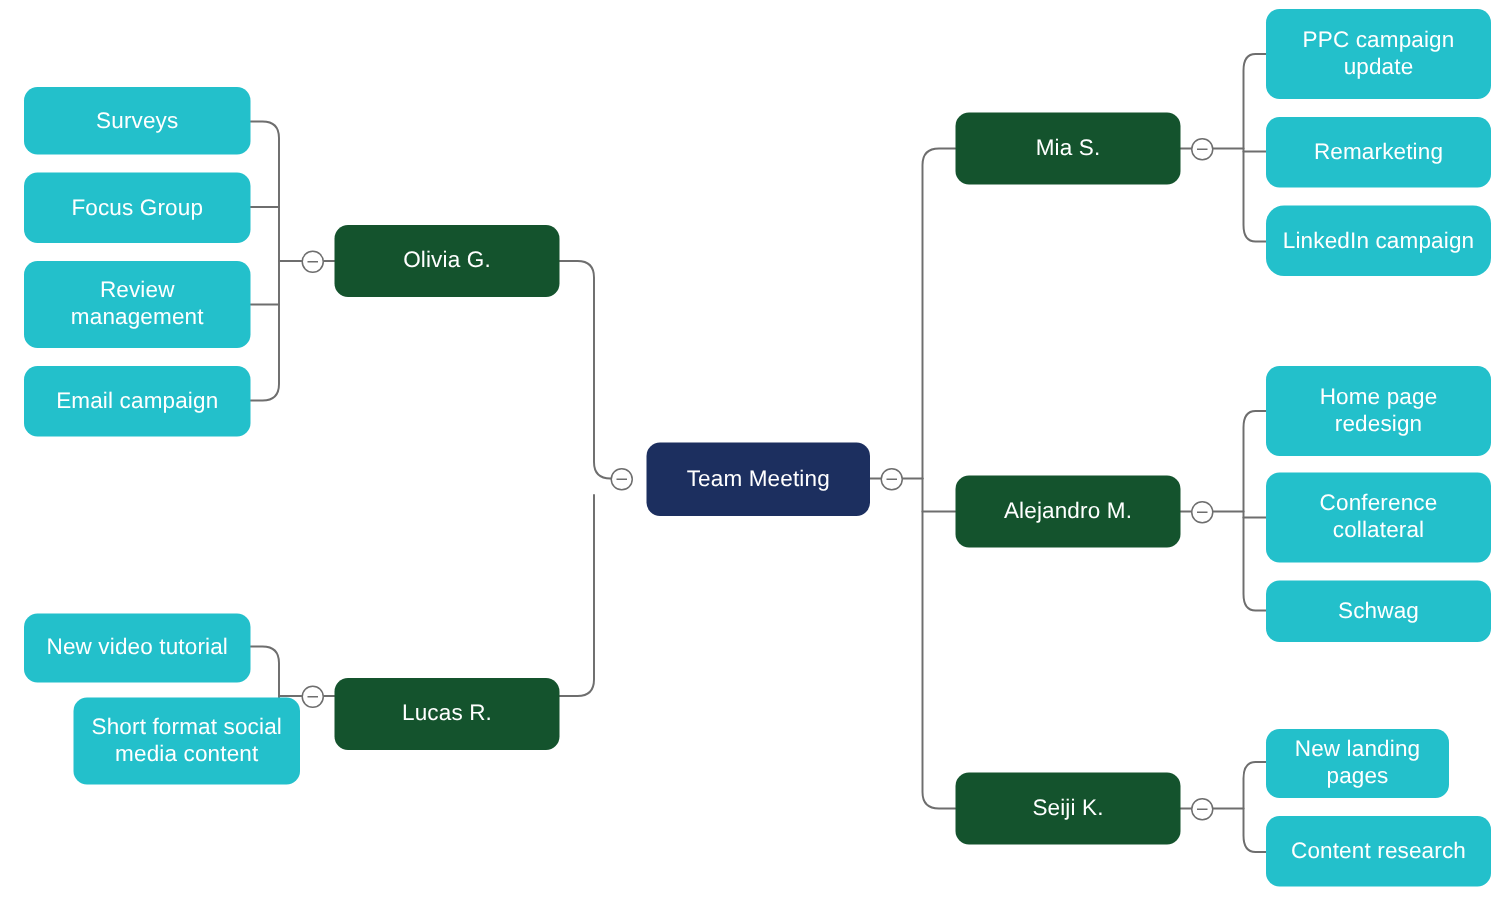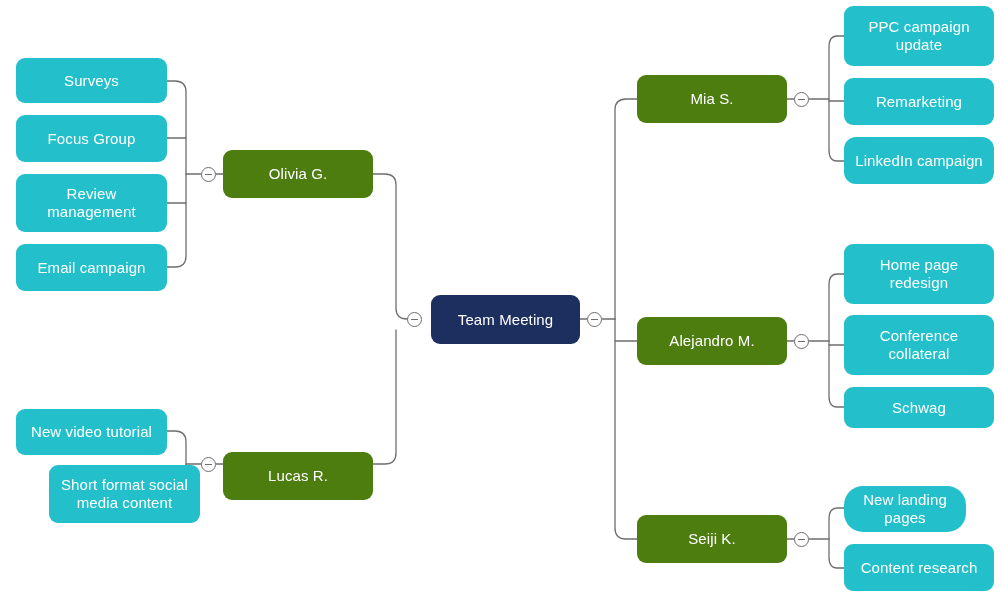--- a/index.html
+++ b/index.html
@@ -38,21 +38,21 @@
     line-height: 18px;
     letter-spacing: 0.1px;
     padding: 18px 8px;
     cursor: pointer;
     user-select: none;
   }
   .node.leaf {
     background: #23c0cb;
   }
   .node.person {
-    background: #4d7c0f;
+    background: #14532d;
   }
   .node.root {
     background: #1c2f5f;
   }
   .toggle {
     position: absolute;
     width: 15px;
     height: 15px;
     box-sizing: border-box;
     border: 1px solid #6e6e6e;
@@ -129,21 +129,21 @@
   <div class="node person" style="left:637px; top:515px; width:150px; height:48px;">Seiji K.</div>
 
   <div class="node leaf" style="left:844px; top:6px; width:150px; height:60px;">PPC campaign update</div>
   <div class="node leaf" style="left:844px; top:78px; width:150px; height:47px;">Remarketing</div>
   <div class="node leaf" style="left:844px; top:137px; width:150px; height:47px;border-radius:12px;">LinkedIn campaign</div>
 
   <div class="node leaf" style="left:844px; top:244px; width:150px; height:60px;">Home page redesign</div>
   <div class="node leaf" style="left:844px; top:315px; width:150px; height:60px;">Conference collateral</div>
   <div class="node leaf" style="left:844px; top:387px; width:150px; height:41px;">Schwag</div>
 
-  <div class="node leaf" style="left:844px; top:486px; width:122px; height:46px;border-radius:19px;">New landing pages</div>
+  <div class="node leaf" style="left:844px; top:486px; width:122px; height:46px;">New landing pages</div>
   <div class="node leaf" style="left:844px; top:544px; width:150px; height:47px;">Content research</div>
 
   <div class="toggle" style="left:201px; top:167px;"></div>
   <div class="toggle" style="left:201px; top:457px;"></div>
   <div class="toggle" style="left:407px; top:312px;"></div>
   <div class="toggle" style="left:587px; top:312px;"></div>
   <div class="toggle" style="left:794px; top:92px;"></div>
   <div class="toggle" style="left:794px; top:334px;"></div>
   <div class="toggle" style="left:794px; top:532px;"></div>
 

